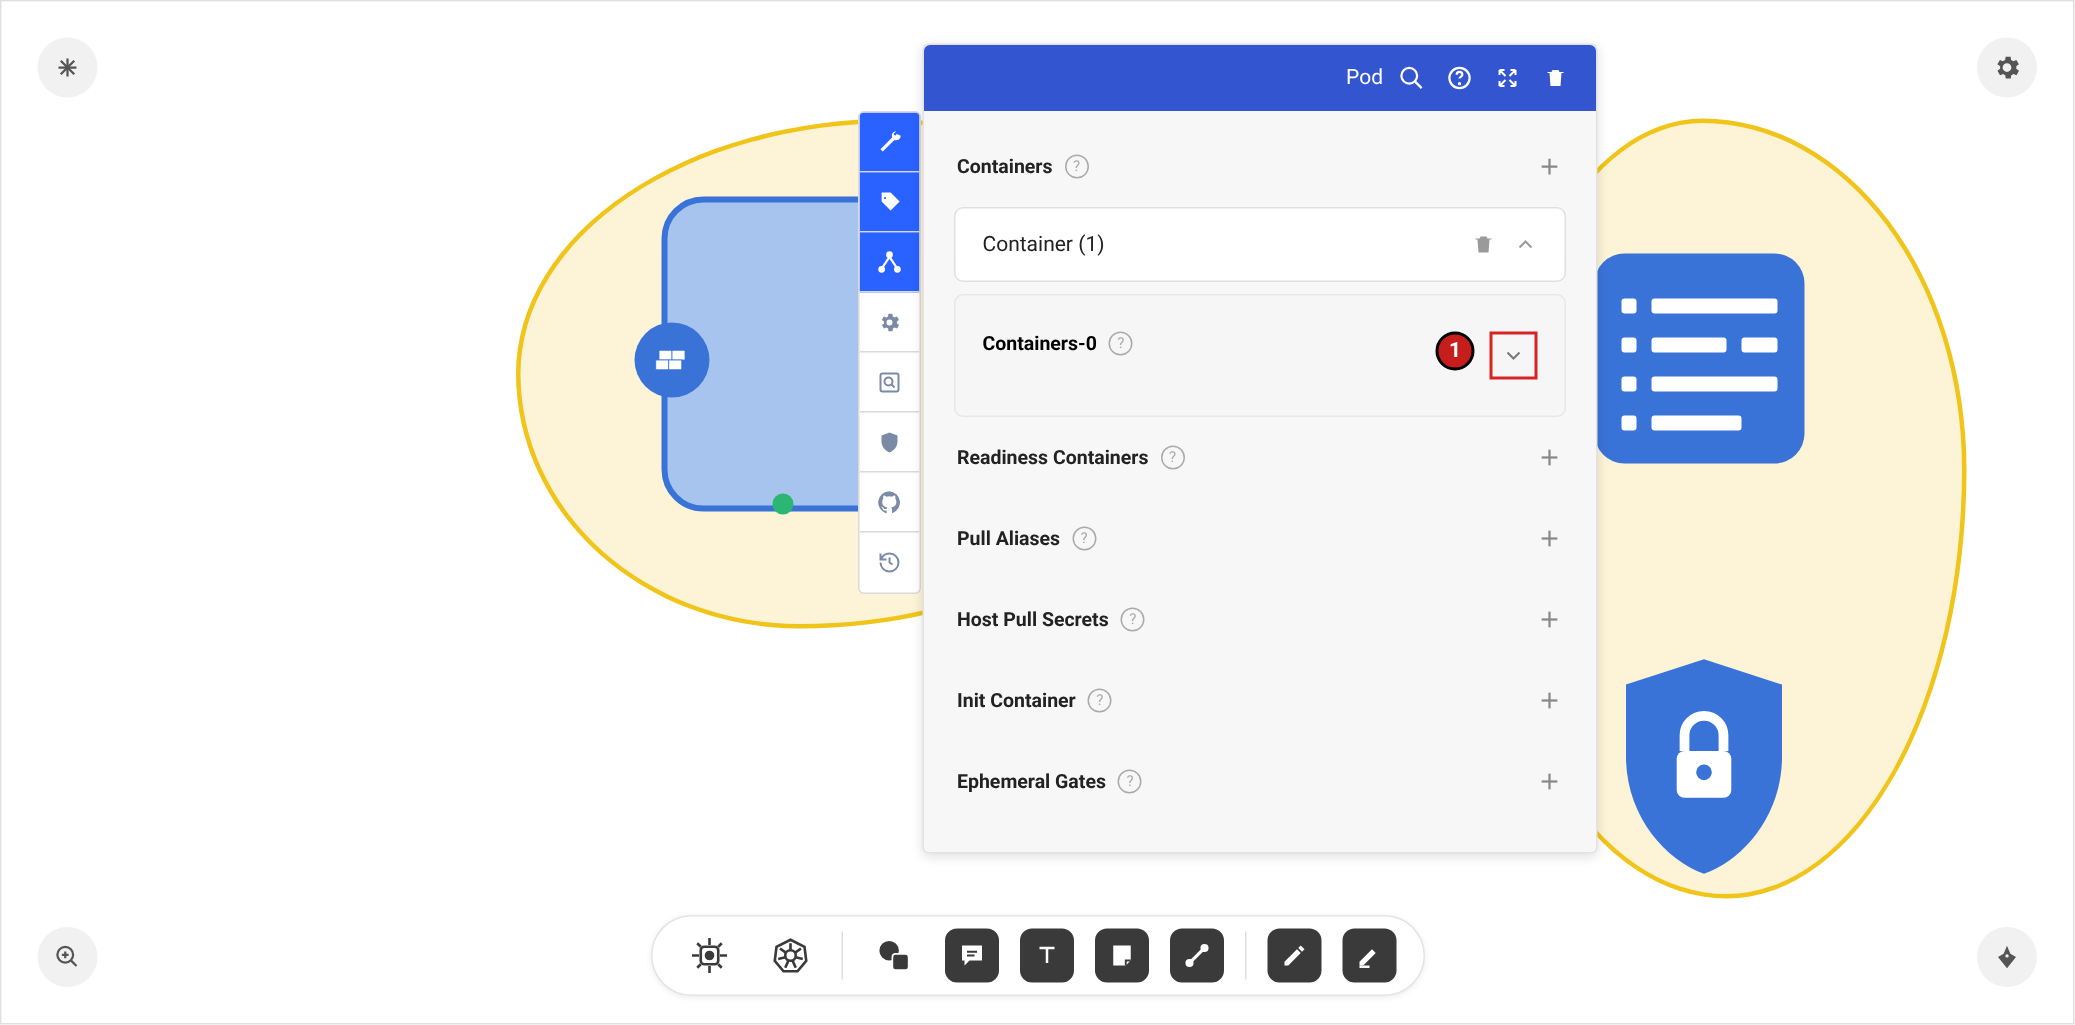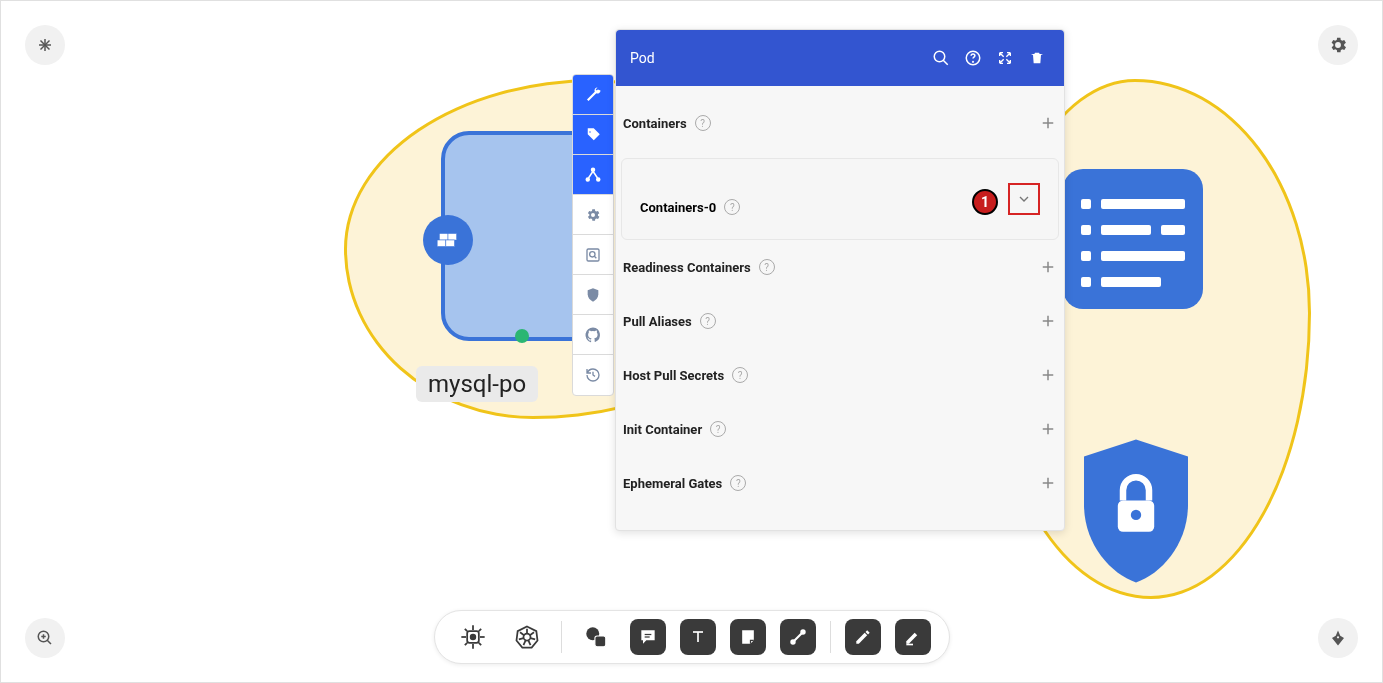--- a/index.html
+++ b/index.html
@@ -140,29 +140,30 @@
   top: 28px; left: 614px;
   width: 450px;
   background: #f7f7f7;
   border-radius: 4px;
   box-shadow: 0 2px 8px rgba(0,0,0,0.12);
   border: 1px solid #e2e2e2;
 }
 .panel-header {
   background: #3355d0;
   color: #fff;
-  height: 56px;
+  height: 44px;
   display: flex;
   align-items: center;
   padding: 0 14px;
   border-radius: 4px 4px 0 0;
+  text-align: right;
 }
 .panel-title { font-size: 14px; font-weight: 400; flex: 1; }
 .hdr-icon { width: 26px; height: 26px; display: flex; align-items: center; justify-content: center; cursor: pointer; color: #fff; margin-left: 6px; }
-.panel-body { padding: 10px 5px 20px; }
+.panel-body { padding: 10px 20px 20px; }
 .section {
   display: flex;
   align-items: center;
   padding: 18px 2px;
   font-size: 13px;
   font-weight: 700;
   color: #222;
 }
 .section .lbl { display: flex; align-items: center; gap: 8px; flex: 1; }
 .help-icon {
@@ -214,21 +215,21 @@
   justify-content: center;
 }
 .inner-item {
   background: #f6f6f6;
   margin-top: 8px;
   border-radius: 6px;
   border: 1px solid #e7e7e7;
 }
 .inner-row {
   display: flex;
-  align-items: flex-end;
+  align-items: flex-start;
   padding: 24px 18px;
 }
 .inner-row .lbl { display: flex; align-items: center; gap: 8px; flex: 1; font-size: 13px; font-weight: 700; }
 
 
 .bottom-toolbar {
   position: absolute;
   bottom: 18px; left: 50%;
   transform: translateX(-50%);
   background: #fff;
@@ -286,21 +287,20 @@
     <div class="pod-badge">
       <svg width="26" height="26" viewBox="0 0 24 24" fill="#fff">
           <rect x="4" y="6" width="8" height="6" stroke="#3a73d8" stroke-width="0.5"></rect>
           <rect x="12" y="6" width="8" height="6" stroke="#3a73d8" stroke-width="0.5"></rect>
           <rect x="2" y="12" width="8" height="6" stroke="#3a73d8" stroke-width="0.5"></rect>
           <rect x="10" y="12" width="8" height="6" stroke="#3a73d8" stroke-width="0.5"></rect>
         </svg>
     </div>
     <div class="pod-dot"></div>
   </div>
-  <div class="node-label pod-label">mysql-po</div>
 
   <div class="config-icon">
     <div class="row">
         <div class="dot"></div>
         <div class="line" style="flex:1"></div>
       </div>
     <div class="row">
         <div class="dot"></div>
         <div class="line" style="width:50px"></div>
         <div class="line" style="flex:1"></div>
@@ -409,20 +409,35 @@
             <span class="help-icon">?</span>
           </div>
         <span class="add-icon">
           <svg width="18" height="18" viewBox="0 0 24 24" fill="none" stroke="currentColor" stroke-width="2">
               <line x1="12" y1="5" x2="12" y2="19"></line>
               <line x1="5" y1="12" x2="19" y2="12"></line>
             </svg>
         </span>
       </div>
 
+      <div class="card">
+        <div class="card-row">
+          <div class="card-title">Container (1)</div>
+          <span class="row-icon">
+              <svg width="16" height="16" viewBox="0 0 24 24" fill="currentColor">
+                <path d="M6 7h12l-1 13H7L6 7zm3-3h6l1 2H8l1-2zM4 6h16v1H4z"></path>
+              </svg>
+            </span>
+          <span class="row-icon">
+              <svg width="16" height="16" viewBox="0 0 24 24" fill="none" stroke="currentColor" stroke-width="2">
+                <polyline points="6 15 12 9 18 15"></polyline>
+              </svg>
+            </span>
+        </div>
+      </div>
 
       <div class="inner-item">
         <div class="inner-row">
           <div class="lbl">
               <span>Containers-0</span>
               <span class="help-icon">?</span>
             </div>
           <div class="badge-red">1</div>
           <div class="chev-box">
               <svg width="16" height="16" viewBox="0 0 24 24" fill="none" stroke="currentColor" stroke-width="2">

